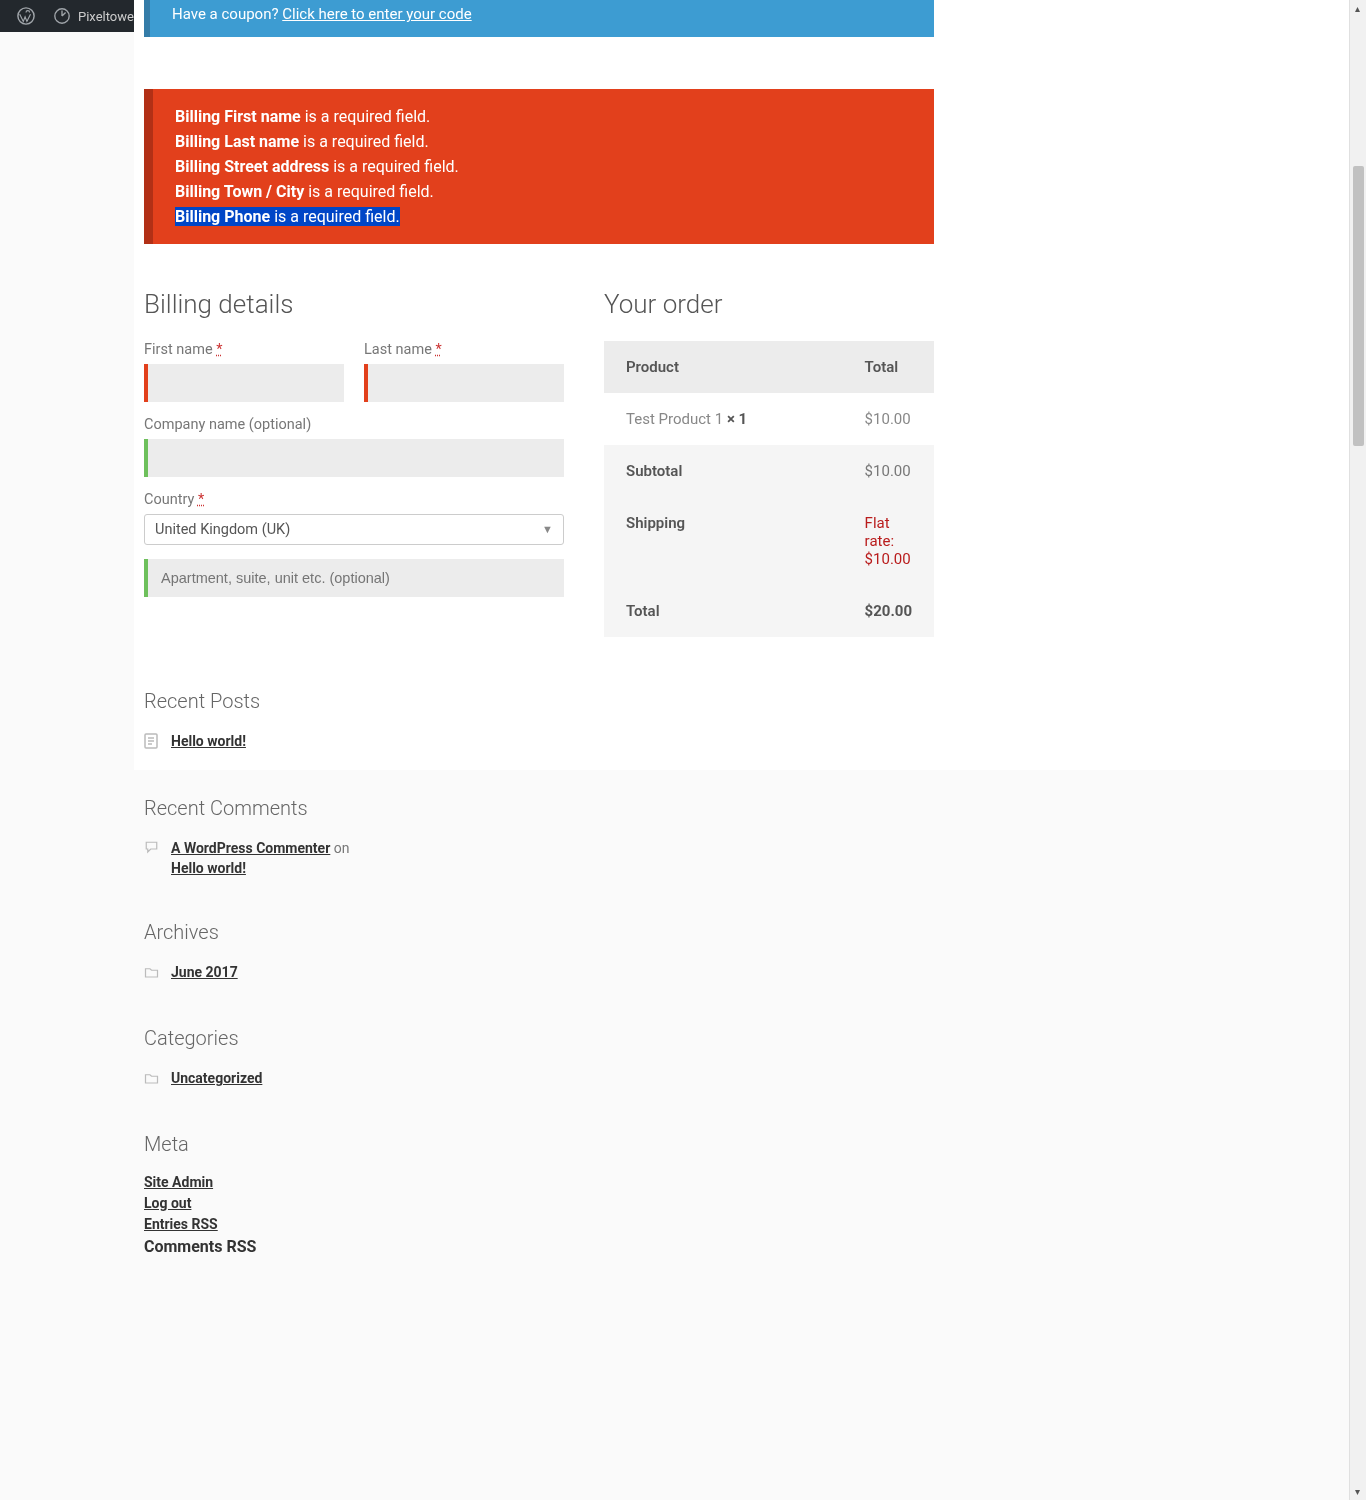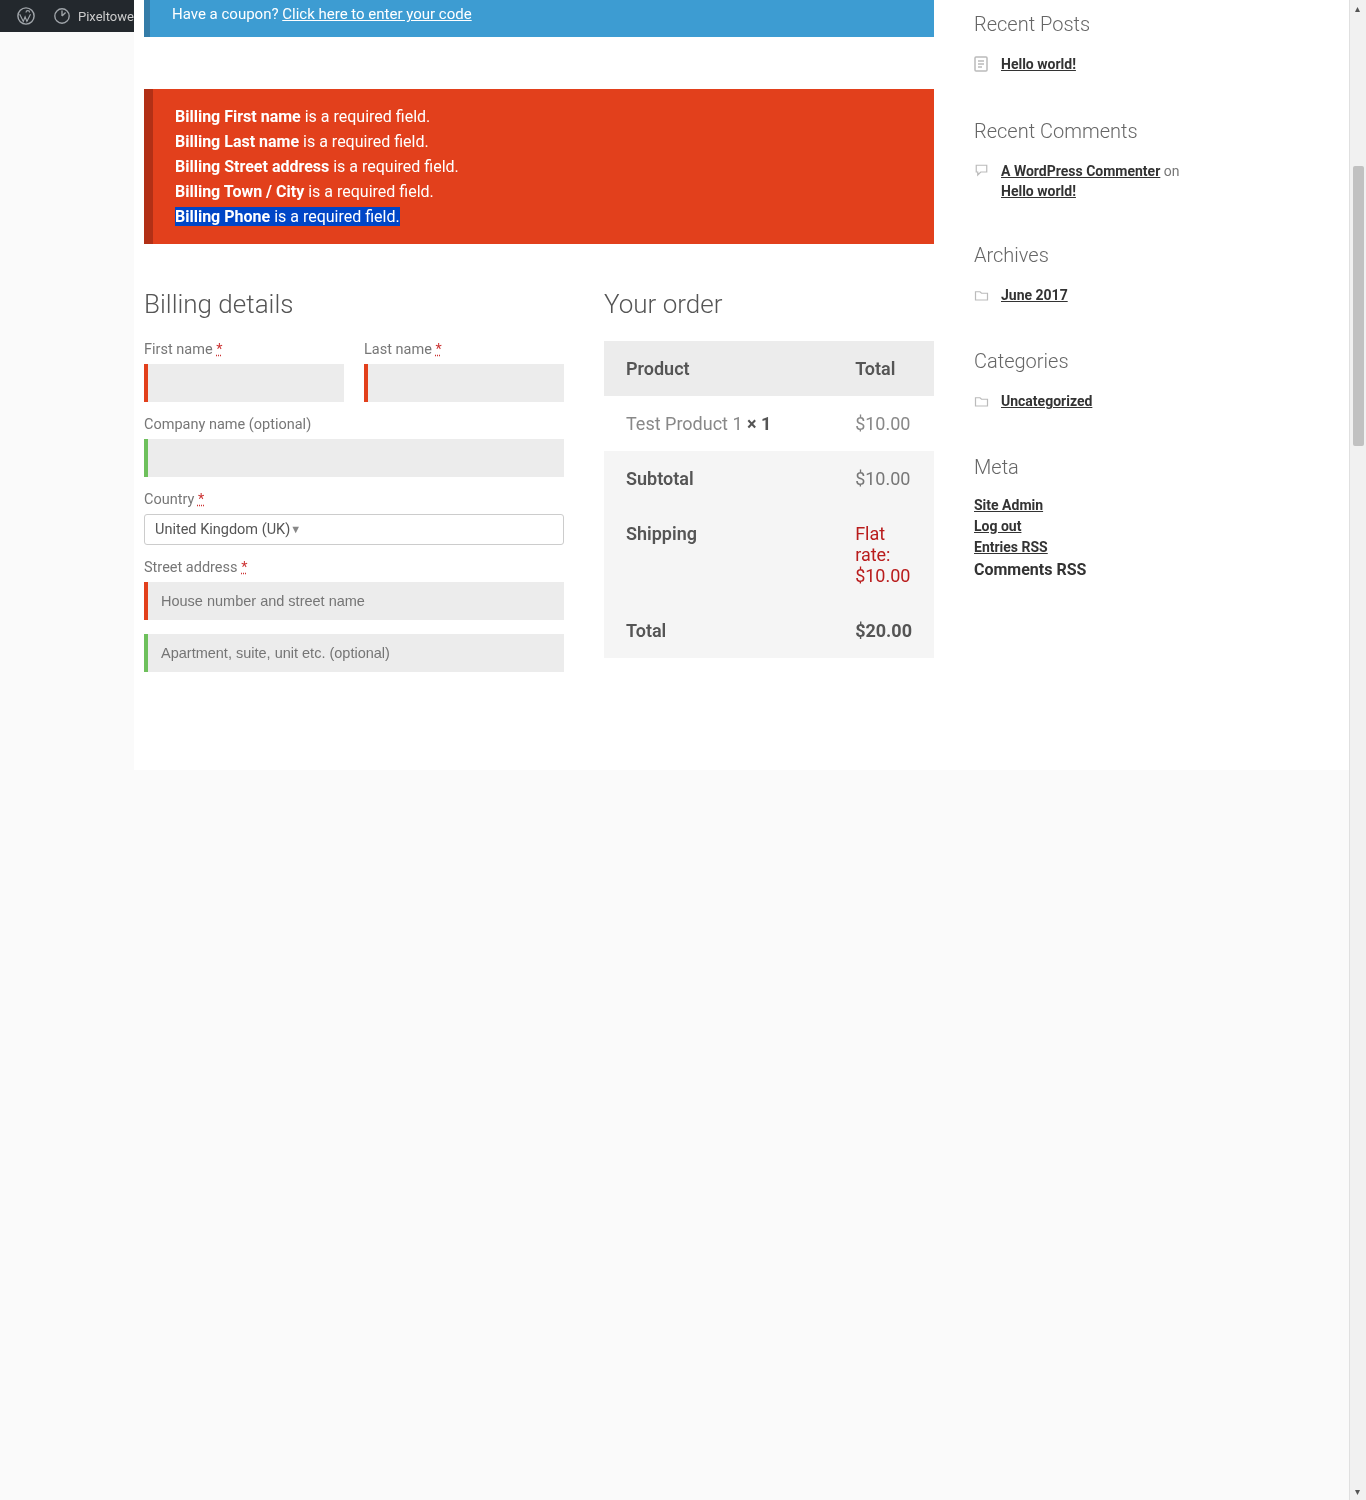--- a/index.html
+++ b/index.html
@@ -17,21 +17,21 @@
 .scrollbar-track { position: absolute; right: 0; top: 0; width: 17px; height: 100%; background: #f1f1f1; border-left: 1px solid #e0e0e0; }
 .scrollbar-thumb { position: absolute; right: 2px; top: 166px; width: 11px; height: 280px; background: #c1c1c1; border-radius: 2px; }
 .scroll-arrow-up { position: absolute; top: 0; right: 0; width: 17px; height: 17px; display: flex; align-items: center; justify-content: center; font-size: 10px; color: #555; }
 .scroll-arrow-down { position: absolute; bottom: 0; right: 0; width: 17px; height: 17px; display: flex; align-items: center; justify-content: center; font-size: 10px; color: #555; }
 
 
 .page-wrap { position: relative; height: 1500px; }
 .content-bg { position: absolute; left: 134px; top: 0; width: 1228px; background: #fff; height: 770px; }
 .content { position: absolute; left: 134px; top: 0; width: 1098px; padding: 0; }
 
-.inner { display: flex; gap: 40px; padding: 0 10px; }
+.inner { display: flex; gap: 40px; padding: 0 10px; flex-direction: column; }
 .main-col { width: 790px; }
 .side-col { width: 230px; padding-top: 16px; }
 
 
 .coupon-bar { background: #3d9cd2; color: #fff; padding: 13px 22px 14px; font-size: 15px; border-left: 6px solid #347ca8; margin-bottom: 44px; position: relative; top: -8px; }
 .coupon-bar .link { text-decoration: underline; }
 
 
 .error-box { background: #e2401c; border-left: 9px solid #b23016; color: #fff; padding: 15px 22px; margin-bottom: 45px; font-size: 16px; line-height: 25px; }
 .error-box ul { list-style: none; }
@@ -48,25 +48,25 @@
 .form-row { margin-bottom: 14px; }
 .form-row label { display: block; font-size: 14.5px; color: #777; margin-bottom: 6px; }
 .req-star { color: #cc3333; text-decoration: underline dotted; }
 .form-group-half { display: flex; gap: 20px; }
 .form-group-half .form-row { flex: 1; }
 
 .input-wrap { display: flex; }
 .input-border-red { border-left: 4px solid #e2401c; }
 .input-border-green { border-left: 4px solid #6ec05c; }
 input.txt, .select-box { background: #ececec; border: none; padding: 11px 13px; font-size: 14.5px; width: 100%; color: #555; outline: none; }
-.select-box { background: #fff; border: 1px solid #ccc; border-radius: 3px; display: flex; justify-content: flex-start; align-items: center; cursor: pointer; padding: 6px 10px; }
+.select-box { background: #fff; border: 1px solid #ccc; border-radius: 3px; display: flex; justify-content: space-between; align-items: center; cursor: pointer; padding: 6px 10px; }
 .select-arrow { color: #888; font-size: 11px; }
 
 
-.order-table { width: 100%; font-size: 18px; border-collapse: collapse; }
+.order-table { width: 100%; font-size: 15px; border-collapse: collapse; }
 .order-table th, .order-table td { text-align: left; padding: 17px 22px; }
 .order-table .head-row th { background: #ececec; font-weight: 600; color: #555; }
 .order-table .sub-row th, .order-table .sub-row td { background: #f5f5f5; font-weight: 600; color: #555; }
 .order-table .body-row td { color: #888; }
 .order-table .body-row .qty { font-weight: 700; color: #555; }
 .order-table .total-row th, .order-table .total-row td { background: #f5f5f5; font-weight: 600; color: #555; }
 .order-table .total-row td { font-weight: 700; }
 
 
 .widget { margin-bottom: 42px; }
@@ -208,26 +208,20 @@
           </div>
 
           <div class="form-row">
             <label><span>Country </span><span class="req-star">*</span></label>
             <div class="select-box">
               <span>United Kingdom (UK)</span>
               <span class="select-arrow">▼</span>
             </div>
           </div>
 
-          <div class="form-row">
-            <label><span>Street address </span><span class="req-star">*</span></label>
-            <div class="input-wrap input-border-red">
-                  <input class="txt" placeholder="House number and street name" style="">
-                </div>
-          </div>
 
           <div class="form-row">
             <div class="input-wrap input-border-green">
                   <input class="txt" placeholder="Apartment, suite, unit etc. (optional)" style="">
                 </div>
           </div>
         </div>
 
         <div class="order-col">
           <h3 class="sect">Your order</h3>

